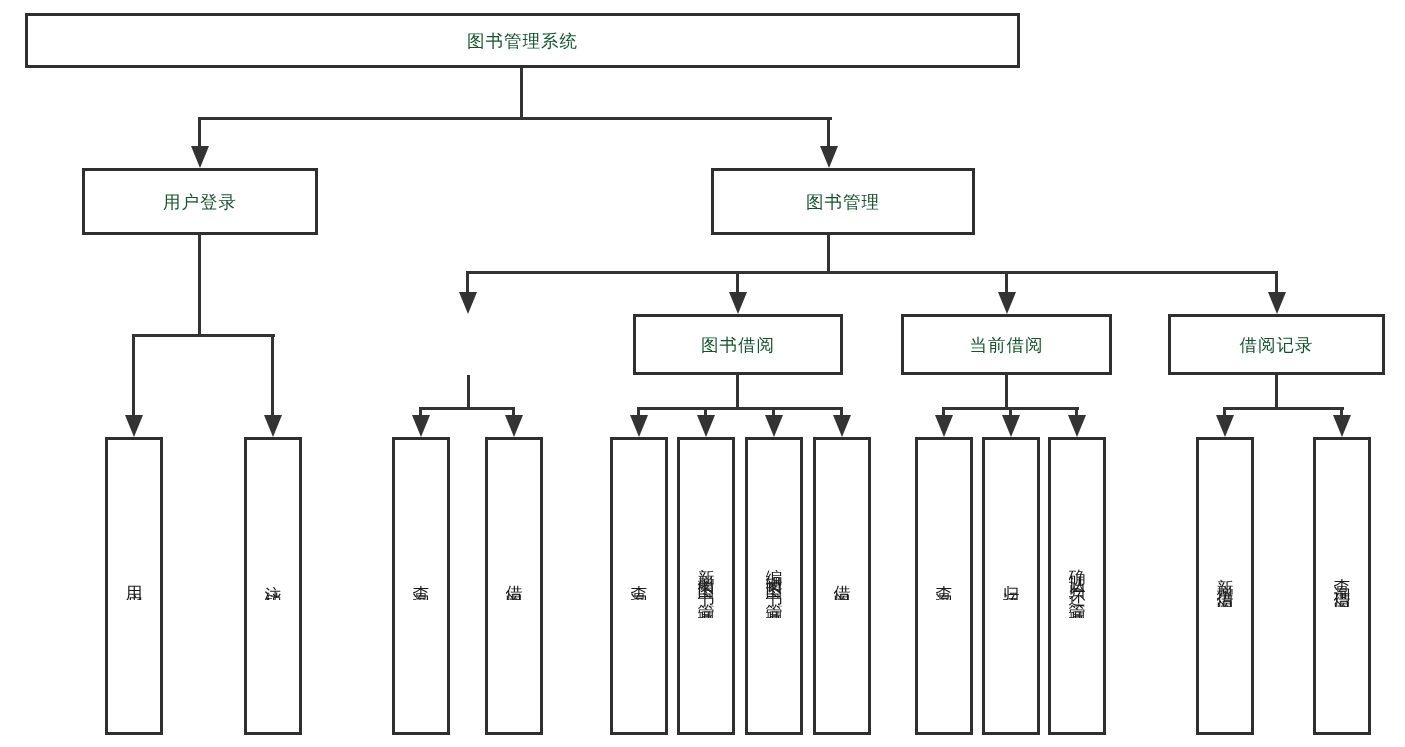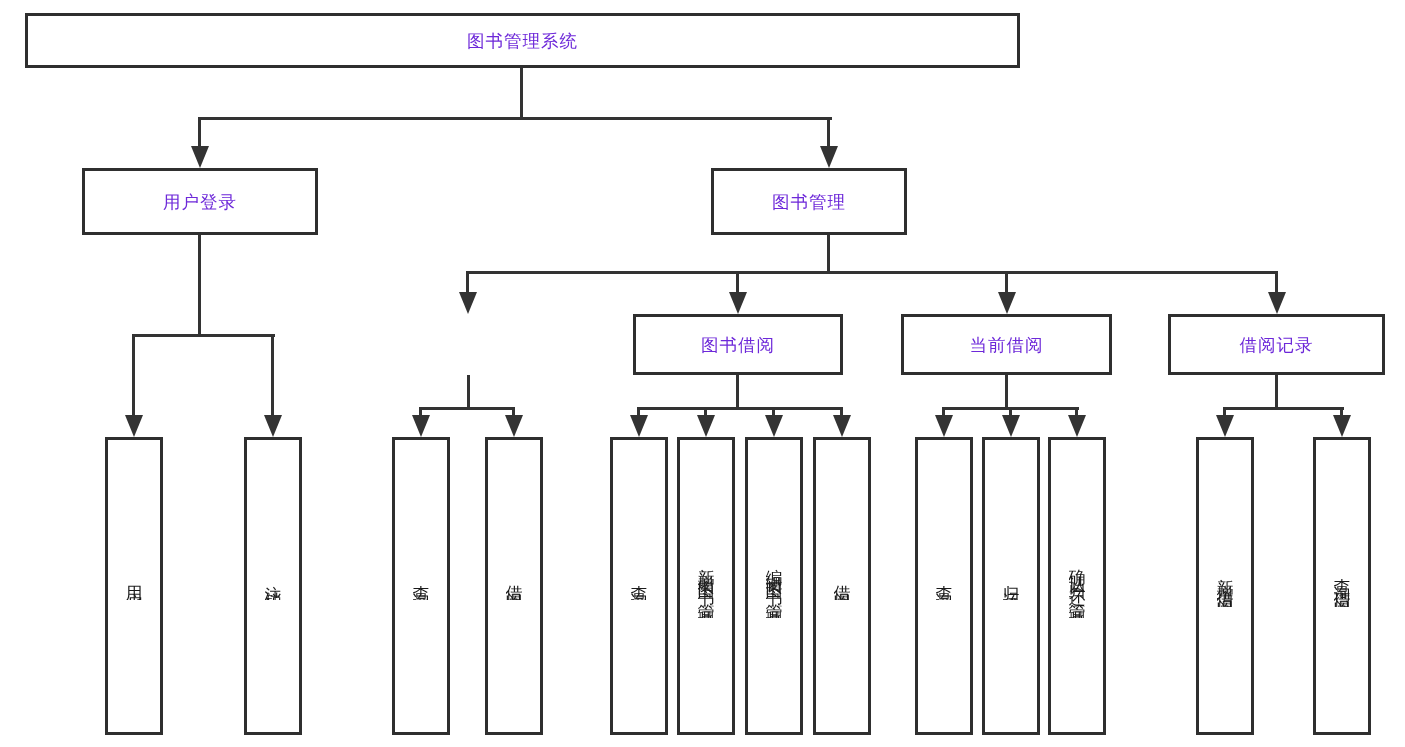--- a/index.html
+++ b/index.html
@@ -14,21 +14,21 @@
     background: #ffffff;
   }
   
   .node {
     position: absolute;
     background: #ffffff;
     border: 3px solid #2f2f2f;
     display: flex;
     align-items: center;
     justify-content: center;
-    color: #6d28d9;
+    color: #14532d;
     font-size: 17.5px;
     letter-spacing: 1px;
   }
   .leaf {
     position: absolute;
     top: 437px;
     width: 58px;
     height: 298px;
     background: #ffffff;
     border: 3px solid #2f2f2f;
@@ -75,21 +75,21 @@
 <div class="canvas">
 
   <div class="node" style="left:25px; top:13px; width:995px; height:55px;">
     <span>图书管理系统</span>
   </div>
 
   <div class="node" style="left:82px; top:168px; width:236px; height:67px;">
     <span>用户登录</span>
   </div>
 
-  <div class="node" style="left:711px; top:168px; width:196px; height:67px;">
+  <div class="node" style="left:711px; top:168px; width:264px; height:67px;">
     <span>图书管理</span>
   </div>
 
 
   <div class="node" style="left:901px; top:314px; width:211px; height:61px;">
     <span>当前借阅</span>
   </div>
 
   <div class="node" style="left:633px; top:314px; width:210px; height:61px;">
     <span>图书借阅</span>

